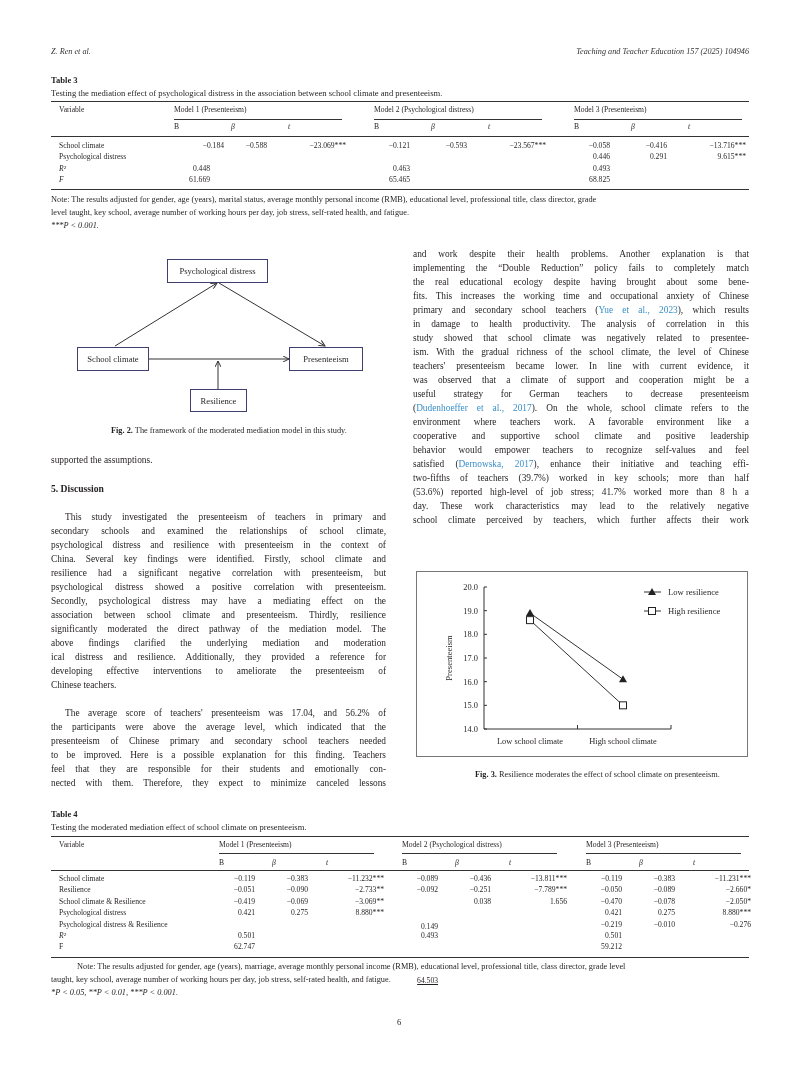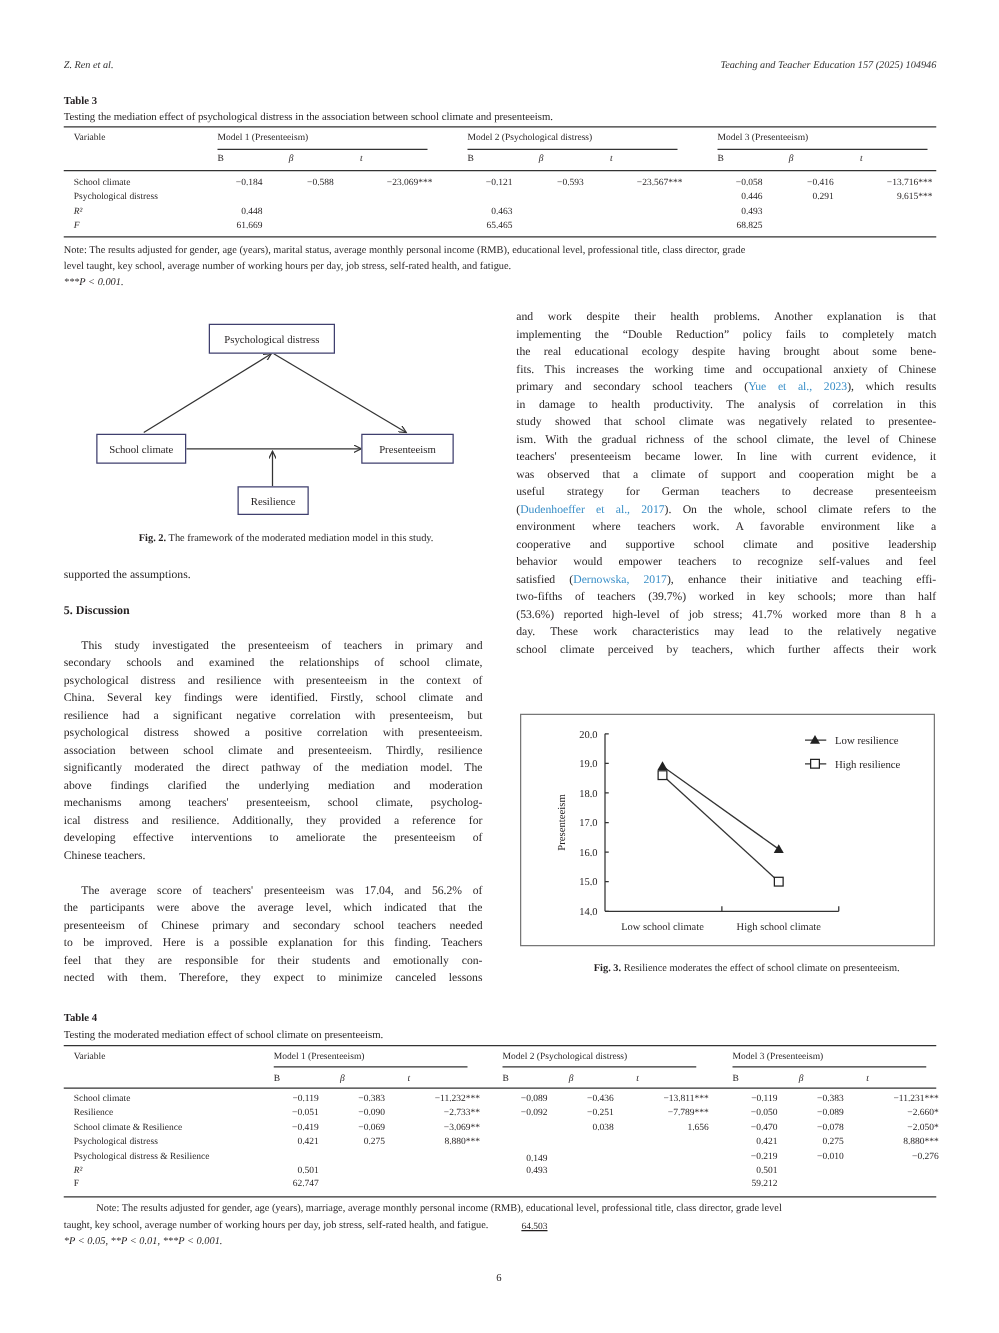--- a/index.html
+++ b/index.html
@@ -49,21 +49,21 @@
       <div class="cell" style="left:374px;top:121px;">B</div>
       <div class="cell i" style="left:431px;top:121px;">β</div>
       <div class="cell i" style="left:488px;top:121px;">t</div>
       <div class="cell" style="left:574px;top:121px;">B</div>
       <div class="cell i" style="left:631px;top:121px;">β</div>
       <div class="cell i" style="left:688px;top:121px;">t</div>
     </div>
   <div class="rule thick" style="left:51px;width:698px;top:136px;"></div>
   <div id="t3-body">
       <div class="cell" style="left:59px;top:140px;">School climate</div>
-      <div class="cell" style="left:174px;top:140px;width:36px;text-align:right;">−0.184</div>
+      <div class="cell" style="left:188px;top:140px;width:36px;text-align:right;">−0.184</div>
       <div class="cell" style="left:231px;top:140px;width:36px;text-align:right;">−0.588</div>
       <div class="cell" style="left:288px;top:140px;width:58px;text-align:right;">−23.069***</div>
       <div class="cell" style="left:374px;top:140px;width:36px;text-align:right;">−0.121</div>
       <div class="cell" style="left:431px;top:140px;width:36px;text-align:right;">−0.593</div>
       <div class="cell" style="left:488px;top:140px;width:58px;text-align:right;">−23.567***</div>
       <div class="cell" style="left:574px;top:140px;width:36px;text-align:right;">−0.058</div>
       <div class="cell" style="left:631px;top:140px;width:36px;text-align:right;">−0.416</div>
       <div class="cell" style="left:688px;top:140px;width:58px;text-align:right;">−13.716***</div>
       <div class="cell" style="left:59px;top:151.4px;">Psychological distress</div>
       <div class="cell" style="left:174px;top:151.4px;width:36px;text-align:right;"></div>
@@ -128,24 +128,24 @@
   <div>supported the assumptions.</div>
 </div>
 <div class="abs section-title" style="left:51px;top:483px;">5.  Discussion</div>
 <div class="abs body" id="lc-p1" style="left:51px;top:510px;width:335px;">
     <p class="ind">This study investigated the presenteeism of teachers in primary and</p>
     <p>secondary schools and examined the relationships of school climate,</p>
     <p>psychological distress and resilience with presenteeism in the context of</p>
     <p>China. Several key findings were identified. Firstly, school climate and</p>
     <p>resilience had a significant negative correlation with presenteeism, but</p>
     <p>psychological distress showed a positive correlation with presenteeism.</p>
+    <p>Secondly, psychological distress may have a mediating effect on the</p>
     <p>association between school climate and presenteeism. Thirdly, resilience</p>
     <p>significantly moderated the direct pathway of the mediation model. The</p>
     <p>above findings clarified the underlying mediation and moderation</p>
-    <p>mechanisms among teachers' presenteeism, school climate, psycholog-</p>
     <p>ical distress and resilience. Additionally, they provided a reference for</p>
     <p>developing effective interventions to ameliorate the presenteeism of</p>
     <p class=" last">Chinese teachers.</p>
   </div>
 <div class="abs body" id="lc-p2" style="left:51px;top:706px;width:335px;">
     <p class="ind">The average score of teachers' presenteeism was 17.04, and 56.2% of</p>
     <p>the participants were above the average level, which indicated that the</p>
     <p>presenteeism of Chinese primary and secondary school teachers needed</p>
     <p>to be improved. Here is a possible explanation for this finding. Teachers</p>
     <p>feel that they are responsible for their students and emotionally con-</p>

